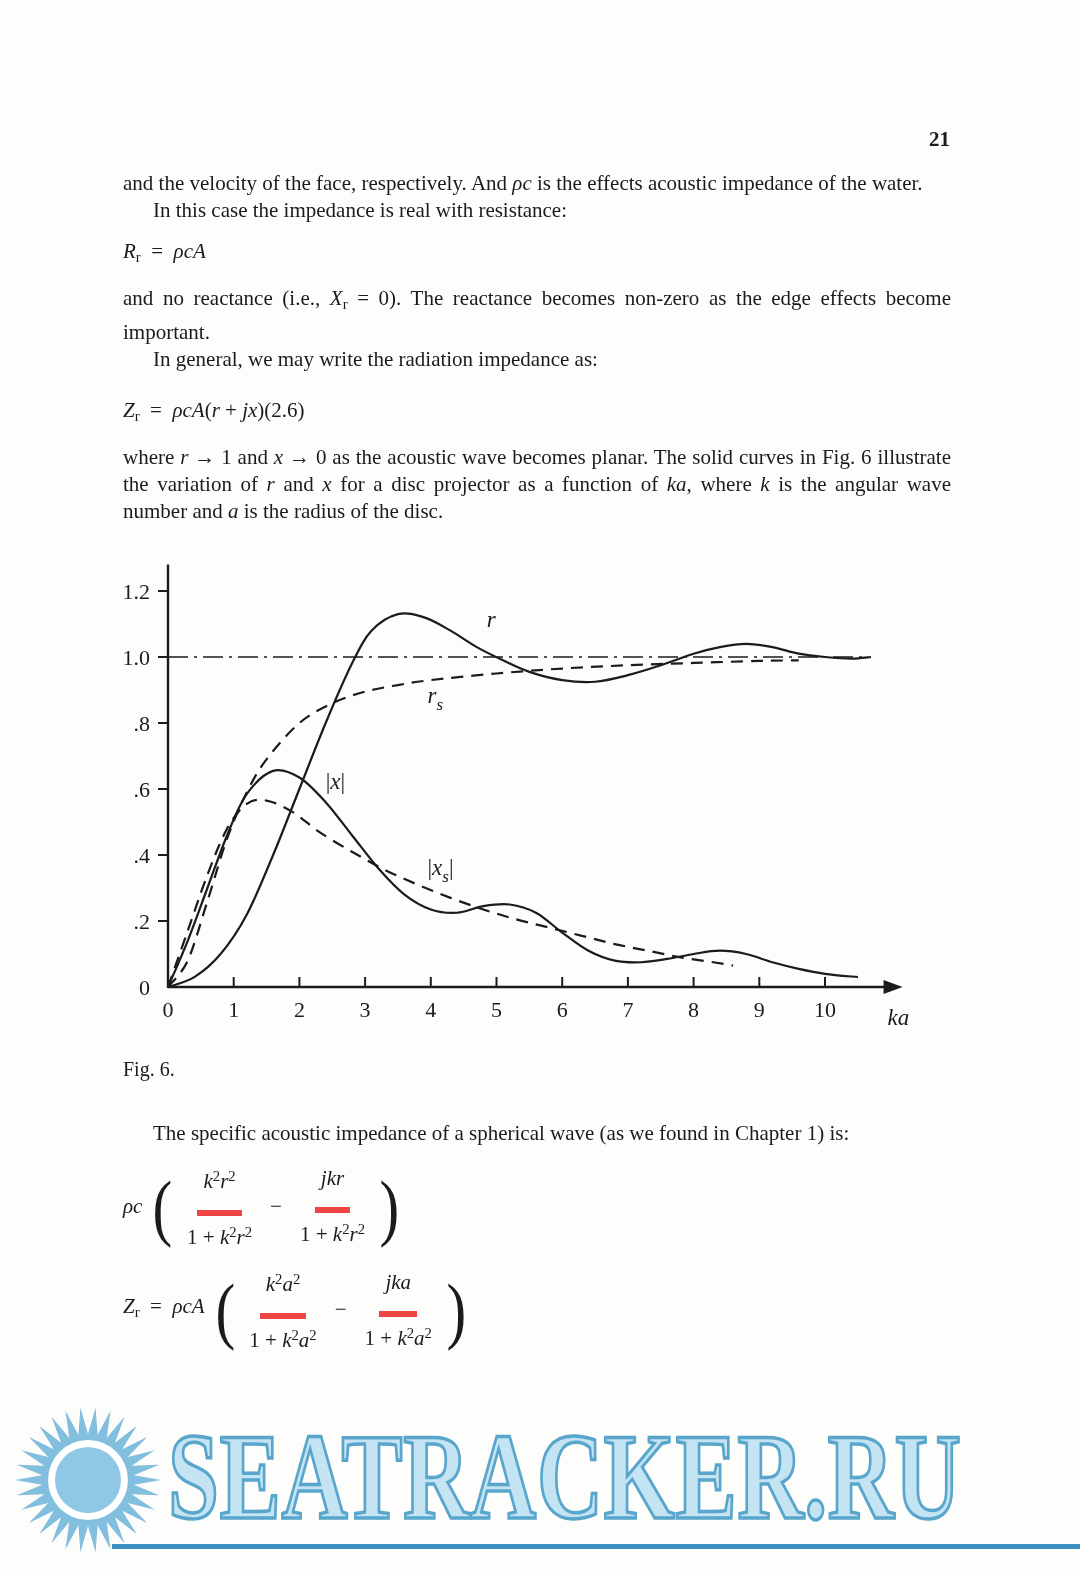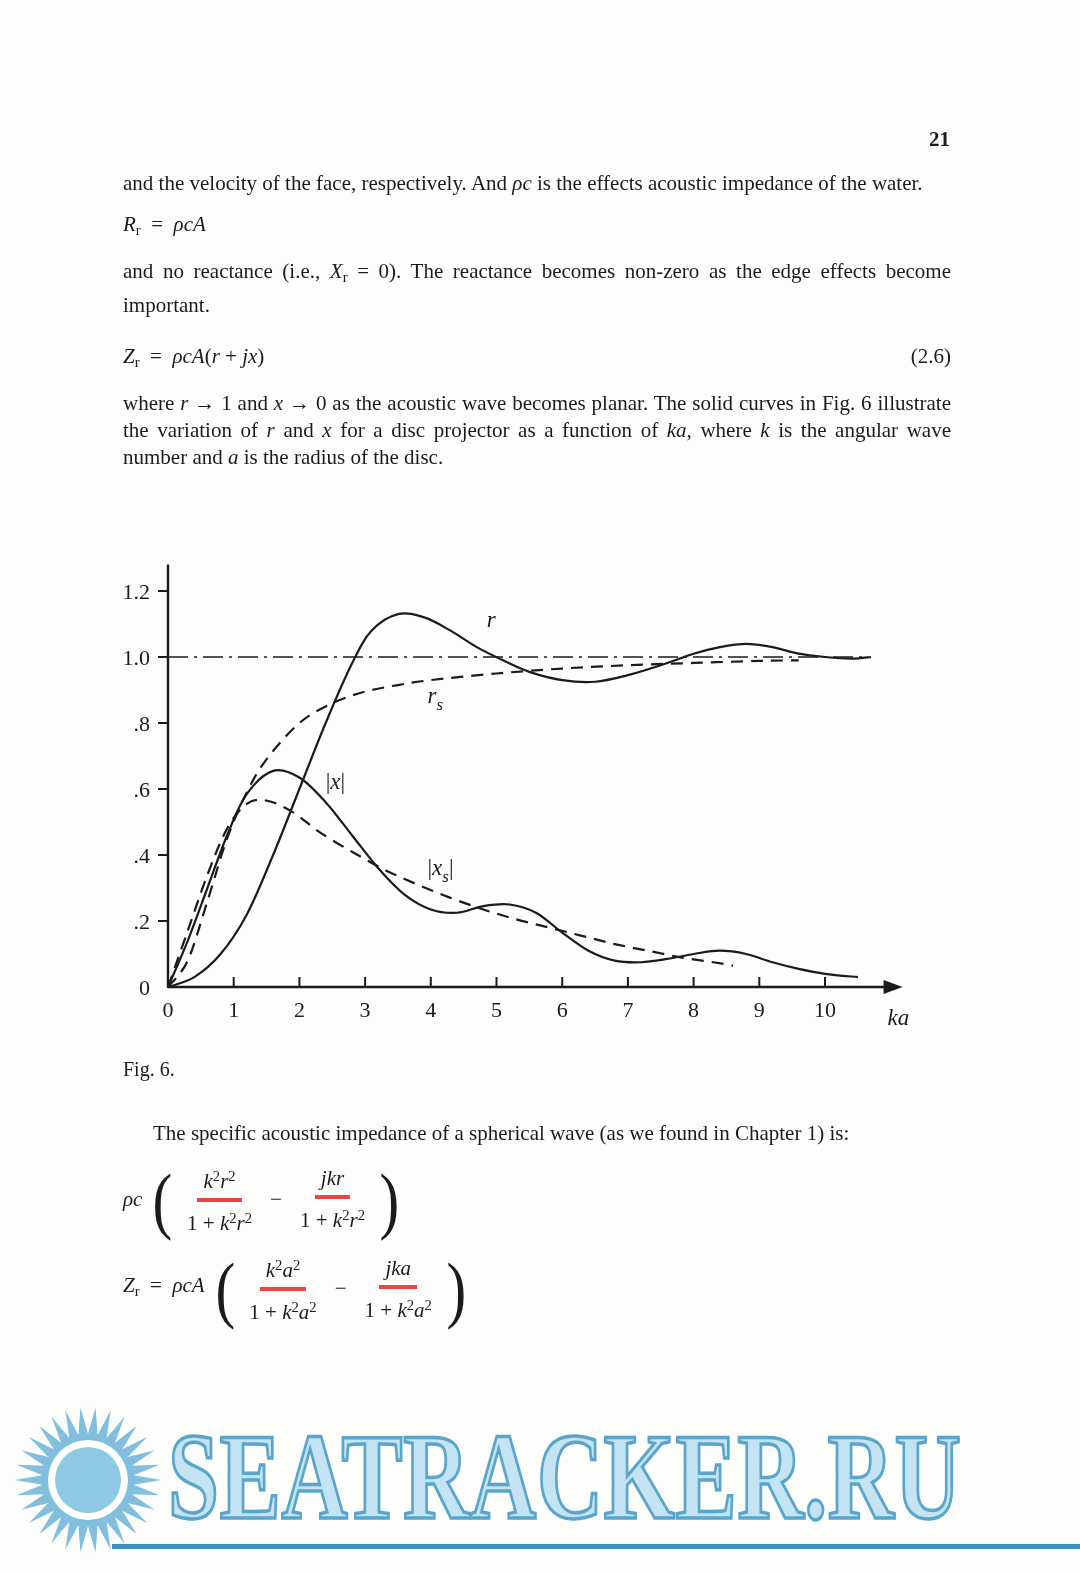--- a/index.html
+++ b/index.html
@@ -18,26 +18,26 @@
   }
   .text-block{position:absolute;left:123px;width:828px;font-size:21px;line-height:27px;}
   .tb1{top:170px;}
   .tb2{top:1120px;}
   .para{margin:0;text-align:justify;}
   .para.indent{text-indent:30px;}
   .it{font-style:italic;}
   .sb{font-size:0.7em;vertical-align:-0.3em;}
   .sp{font-size:0.7em;vertical-align:0.45em;}
   .eq{margin:14px 0;white-space:pre-wrap;font-size:21px;}
-  .eq-row{display:flex;justify-content:space-between;align-items:baseline;margin-top:24px;}
+  .eq-row{display:flex;align-items:baseline;margin-top:24px;}
   .eq-display{display:flex;align-items:center;margin:16px 0;}
   .eq-prefix{margin-right:8px;}
   .bigparen{font-size:74px;line-height:0;font-weight:400;transform:scaleX(0.8);}
   .frac{display:inline-flex;flex-direction:column;align-items:center;margin:0 6px;}
-  .frac .num{padding:0 6px 3px;border-bottom:4px solid #ef4444;}
+  .frac .num{padding:0 6px 15px;border-bottom:6px solid #ef4444;}
   .frac .den{padding:3px 6px 0;}
   .minus{margin:0 6px;}
   .figure{position:absolute;left:110px;top:548px;width:860px;height:505px;}
   .fig-caption{position:absolute;left:123px;top:1058px;font-size:20px;}
   .tick-label{font-family:"Liberation Serif","DejaVu Serif",serif;font-size:22px;fill:#1b1b1b;}
   .curve-label{font-family:"Liberation Serif","DejaVu Serif",serif;font-size:23px;fill:#1b1b1b;}
   .axis-label{font-family:"Liberation Serif","DejaVu Serif",serif;font-size:23px;font-style:italic;fill:#1b1b1b;}
   .watermark{position:absolute;left:0;top:1402px;width:1080px;height:150px;}
   .wm-sun{position:absolute;left:8px;top:4px;}
   .wm-text{
@@ -54,22 +54,24 @@
 </style>
 </head>
 <body>
 
 <div class="page">
 
   <div class="pageno">21</div>
 
   <div class="text-block tb1">
     <p class="para"><span>and the velocity of the face, respectively. And </span><span class="it">ρc</span><span> is the effects acoustic impedance of the water.</span></p>
+    <p class="para indent"><span>In this case the impedance is real with resistance:</span></p>
     <div class="eq"><span class="it">R</span><span class="sb">r</span><span>  =  </span><span class="it">ρcA</span></div>
     <p class="para"><span>and no reactance (i.e., </span><span class="it">X</span><span class="sb">r</span><span> = 0). The reactance becomes non-zero as the edge effects become important.</span></p>
+    <p class="para indent"><span>In general, we may write the radiation impedance as:</span></p>
     <div class="eq eq-row">
       <span><span class="it">Z</span><span class="sb">r</span><span>  =  </span><span class="it">ρcA</span><span>(</span><span class="it">r</span><span> + </span><span class="it">jx</span><span>)</span></span>
       <span>(2.6)</span>
     </div>
     <p class="para"><span>where </span><span class="it">r</span><span> → 1 and </span><span class="it">x</span><span> → 0 as the acoustic wave becomes planar. The solid curves in Fig. 6 illustrate the variation of </span><span class="it">r</span><span> and </span><span class="it">x</span><span> for a disc projector as a function of </span><span class="it">ka</span><span>, where </span><span class="it">k</span><span> is the angular wave number and </span><span class="it">a</span><span> is the radius of the disc.</span></p>
   </div>
 
   <div class="figure">
     <svg id="chart-svg" width="860" height="505">
         <line x1="58" y1="16.599999999999966" x2="58" y2="440" stroke="#1b1b1b" stroke-width="2.4"></line>

